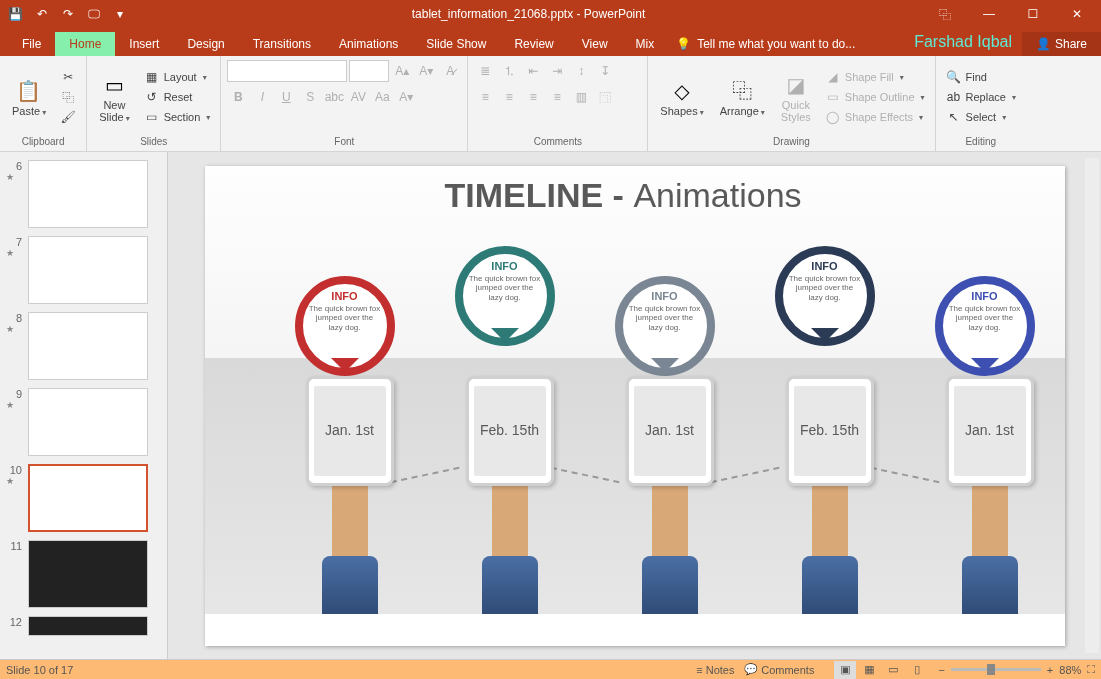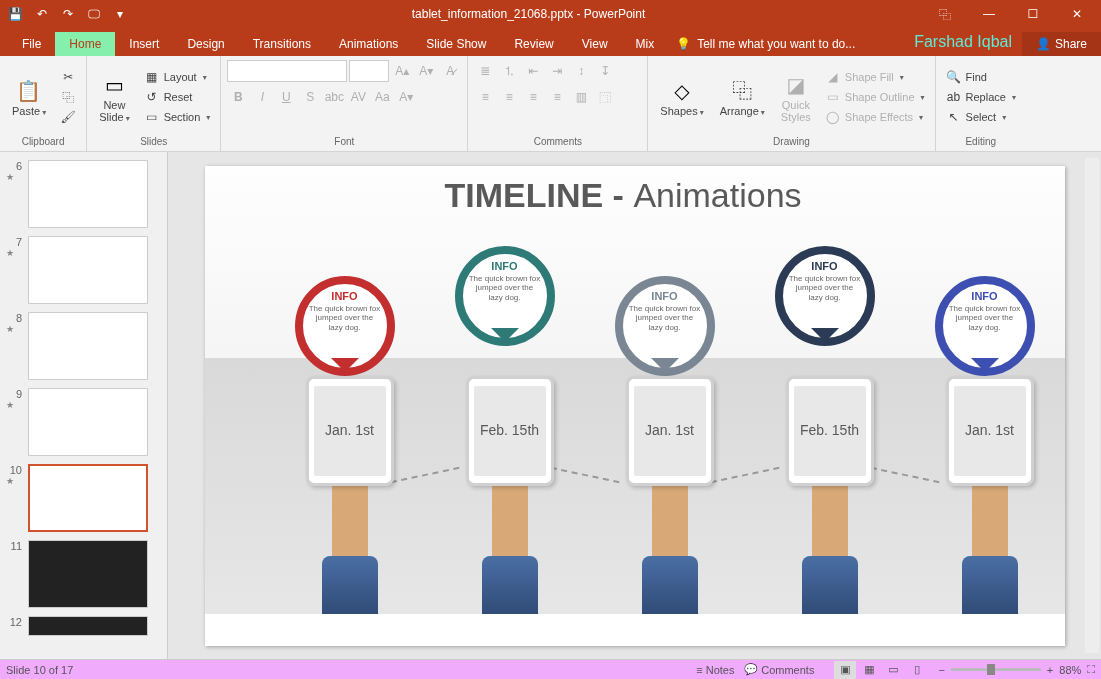--- a/index.html
+++ b/index.html
@@ -60,21 +60,21 @@
 .pin.c5 .head{border-color:#3d4fb0}.pin.c5 .head::after{border-top-color:#3d4fb0}.pin.c5 .t{color:#3d4fb0}
 .hands{position:absolute;bottom:30px;left:0;right:0;height:220px}
 .hand{position:absolute;bottom:0;width:130px}
 .tablet{width:88px;height:110px;background:#fff;border:3px solid #d0d0d0;border-radius:8px;margin:0 auto;display:flex;align-items:center;justify-content:center;position:relative;box-shadow:2px 2px 4px rgba(0,0,0,.2)}
 .tablet .scr{width:72px;height:90px;background:#e8e8e8;border-radius:2px;display:flex;align-items:center;justify-content:center;font-weight:normal;color:#595959;text-align:center;font-size:14px;line-height:1.2}
 .arm{width:36px;height:90px;background:#d9a877;margin:-8px auto 0;border-radius:6px}
 .sleeve{width:56px;height:60px;background:linear-gradient(to bottom,#4a6fa5,#2f4a75);margin:-12px auto 0;border-radius:8px 8px 0 0}
 .hand.up .tablet{margin-top:-30px}
 .dashes{position:absolute;border-top:2px dashed #999;width:70px}
 .whitebar{position:absolute;bottom:0;left:0;right:0;height:32px;background:#fff}
-.statusbar{height:20px;background:#f0abfc;border-top:1px solid #ccc;display:flex;align-items:center;font-size:11px;color:#555;padding:0 6px}
+.statusbar{height:20px;background:#fdba74;border-top:1px solid #ccc;display:flex;align-items:center;font-size:11px;color:#555;padding:0 6px}
 .statusbar .left{flex:1}
 .statusbar .mid{display:flex;gap:10px;margin-right:20px}
 .statusbar .mid span{display:flex;align-items:center;gap:3px}
 .statusbar .views{display:flex;gap:2px;margin-right:10px}
 .statusbar .views .vb{width:22px;height:18px;display:flex;align-items:center;justify-content:center;border:1px solid transparent}
 .statusbar .views .vb.on{background:#ddd}
 .statusbar .zoom{display:flex;align-items:center;gap:6px}
 .statusbar .slider{width:90px;height:3px;background:#bbb;position:relative}
 .statusbar .slider .h{position:absolute;left:40%;top:-4px;width:8px;height:11px;background:#888}
 .drop{font-size:8px;color:#666;margin-left:2px}

